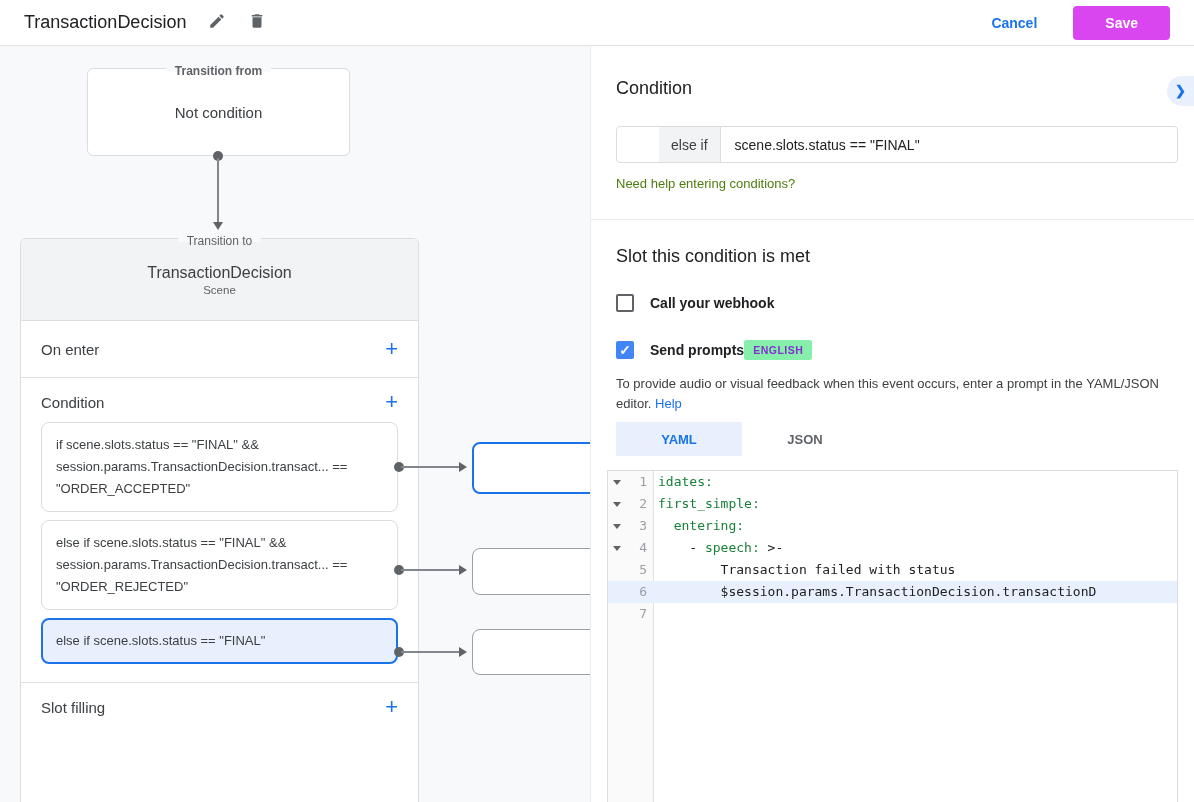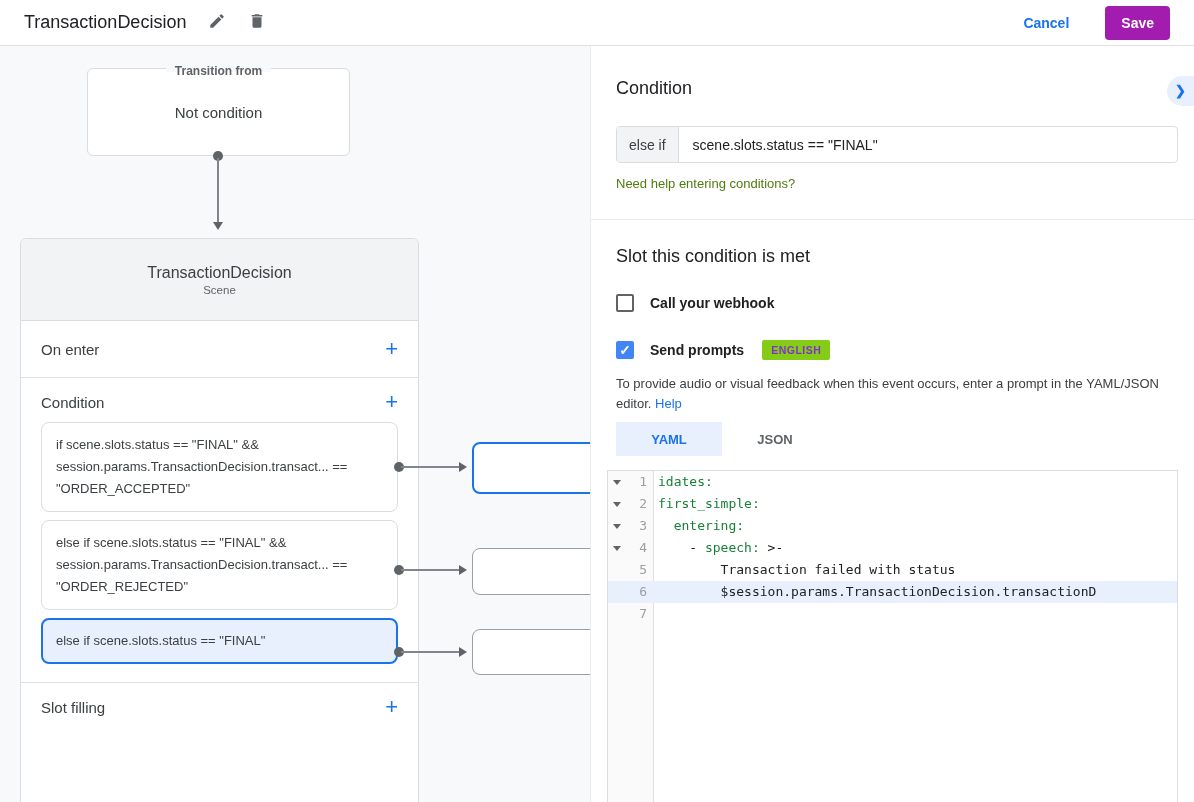--- a/index.html
+++ b/index.html
@@ -7,22 +7,22 @@
               font-family:"Liberation Sans", sans-serif; color:#202124; }
 
   
   .topbar { position:absolute; left:0; top:0; width:1194px; height:46px; background:#fff;
             border-bottom:1px solid #e0e0e0; display:flex; align-items:center; padding:0 24px; z-index:30; }
   .topbar .title { font-size:18px; color:#202124; }
   .icon-btn { border:none; background:none; margin-left:22px; cursor:pointer; height:20px; display:flex; align-items:center; }
   .icon-btn svg { fill:#5f6368; }
   .topbar .spacer { flex:1; }
   .cancel-btn { border:none; background:none; color:#1a73e8; font-size:14px; font-weight:bold; margin-right:36px; cursor:pointer; }
-  .save-btn { background:#a21caf; color:#fff; font-size:14px; font-weight:bold; border:none;
-              border-radius:4px; padding:9px 16px; cursor:pointer; }
+  .save-btn { background:#d946ef; color:#fff; font-size:14px; font-weight:bold; border:none;
+              border-radius:4px; padding:9px 32px; cursor:pointer; }
 
   
   .canvas { position:absolute; left:0; top:46px; width:590px; height:756px; background:#f8f9fa; overflow:hidden; }
 
   .tfrom-box { position:absolute; left:87px; top:22px; width:263px; height:88px; background:#fff;
                border:1px solid #dadce0; border-radius:6px; display:flex; align-items:center; justify-content:center; }
   .legend { position:absolute; top:-8px; left:0; right:0; text-align:center; pointer-events:none; }
   .legend span { font-size:12px; color:#5f6368; padding:0 9px; }
   .legend-on-gray span { background:linear-gradient(to bottom,#f8f9fa 55%,#f1f3f4 55%); }
   .legend-on-white span { background:linear-gradient(to bottom,#f8f9fa 55%,#ffffff 55%);font-weight:bold; }
@@ -66,45 +66,45 @@
   
   .panel { position:absolute; left:590px; top:46px; width:604px; height:756px; background:#fff;
            border-left:1px solid #ececec; padding:0 16px 0 25px; z-index:20; }
   .panel h2 { font-size:18px; font-weight:normal; color:#202124; line-height:24px; }
   .h-condition { margin-top:30px; }
   .collapse-btn { position:absolute; right:0; top:30px; width:27px; height:30px; background:#e8f0fe;
                   border:none; border-radius:15px 0 0 15px; color:#1a73e8; font-size:13px; font-weight:bold;
                   cursor:pointer; text-align:center; line-height:30px; }
 
   .cond-input { margin-top:26px; display:flex; border:1px solid #dadce0; border-radius:4px; height:37px;
-                overflow:hidden; background:#fff; }
+                overflow:hidden; background:#fff;padding-left:42px; }
   .cond-input .prefix { background:#f1f3f4; border-right:1px solid #dadce0; padding:0 12px; font-size:14px;
                         color:#3c4043; display:flex; align-items:center; }
   .cond-input .val { flex:1; padding:0 14px; font-size:14px; color:#202124; display:flex; align-items:center; }
 
   .help-link { display:inline-block; margin-top:13px; font-size:13px; color:#4d7c0f; text-decoration:none; cursor:pointer; }
 
   .panel-divider { height:1px; background:#e8eaed; margin:27px -16px 0 -25px; }
 
   .h-met { margin-top:24px; }
 
   .chk-row { display:flex; align-items:center; margin-top:26px; }
   .chk-row.second { margin-top:28px; }
   .checkbox { width:18px; height:18px; border:2px solid #5f6368; border-radius:2px; background:#fff; cursor:pointer; flex:none; }
   .checkbox.checked { background:#4285f4; border-color:#4285f4; color:#fff; font-size:14px; font-weight:bold;
                       line-height:15px; text-align:center; }
   .chk-label { margin-left:16px; font-size:14px; font-weight:bold; color:#202124; }
-  .lang-badge { margin-left:18px; background:#84cc16; color:#8430ce; font-size:10.5px; font-weight:bold;
+  .lang-badge { background:#86efac; color:#8430ce; font-size:10.5px; font-weight:bold;
                 letter-spacing:0.5px; padding:4px 9px; border-radius:2px; }
 
   .desc { margin-top:14px; font-size:13px; line-height:20px; color:#3c4043; max-width:560px; }
   .desc .link { color:#1a73e8; cursor:pointer; }
 
   .tabs { margin-top:8px; display:flex; }
-  .tab { width:106px; height:34px; display:flex; align-items:center; justify-content:center;
+  .tab { width:126px; height:34px; display:flex; align-items:center; justify-content:center;
          font-size:13px; font-weight:bold; color:#5f6368; cursor:pointer; }
   .tab.active { background:#e8f0fe; color:#1a73e8; }
 
   .editor { position:absolute; left:16px; right:16px; top:424px; bottom:0;
             border:1px solid #dadce0; border-bottom:none; background:#fff; overflow:hidden;
             font-family:"DejaVu Sans Mono", monospace; font-size:13px; }
   .gutter-bg { position:absolute; left:0; top:0; bottom:0; width:46px; background:#fafafa; border-right:1px solid #e0e0e0; }
   .code-line { position:relative; display:flex; height:22px; line-height:22px; }
   .code-line.hl { background:#e8f0fe; }
   .fold-cell { width:17px; flex:none; display:flex; align-items:center; justify-content:center; }
@@ -147,20 +147,23 @@
     <div class="value">Not condition</div>
   </div>
 
   <div class="vconn">
     <div class="dot" style="left:213px; top:105px;"></div>
     <div class="line" style="left:217px; top:112px; height:64px;"></div>
     <div class="head" style="left:213px; top:176px;"></div>
   </div>
 
   <div class="tto-card">
+    <div class="legend legend-on-gray">
+      <span>Transition to</span>
+    </div>
 
     <div class="tto-header">
       <div class="t">TransactionDecision</div>
       <div class="s">Scene</div>
     </div>
 
     <div class="row-on-enter">
       <span class="sec-label">On enter</span>
       <button class="plus">+</button>
     </div>

